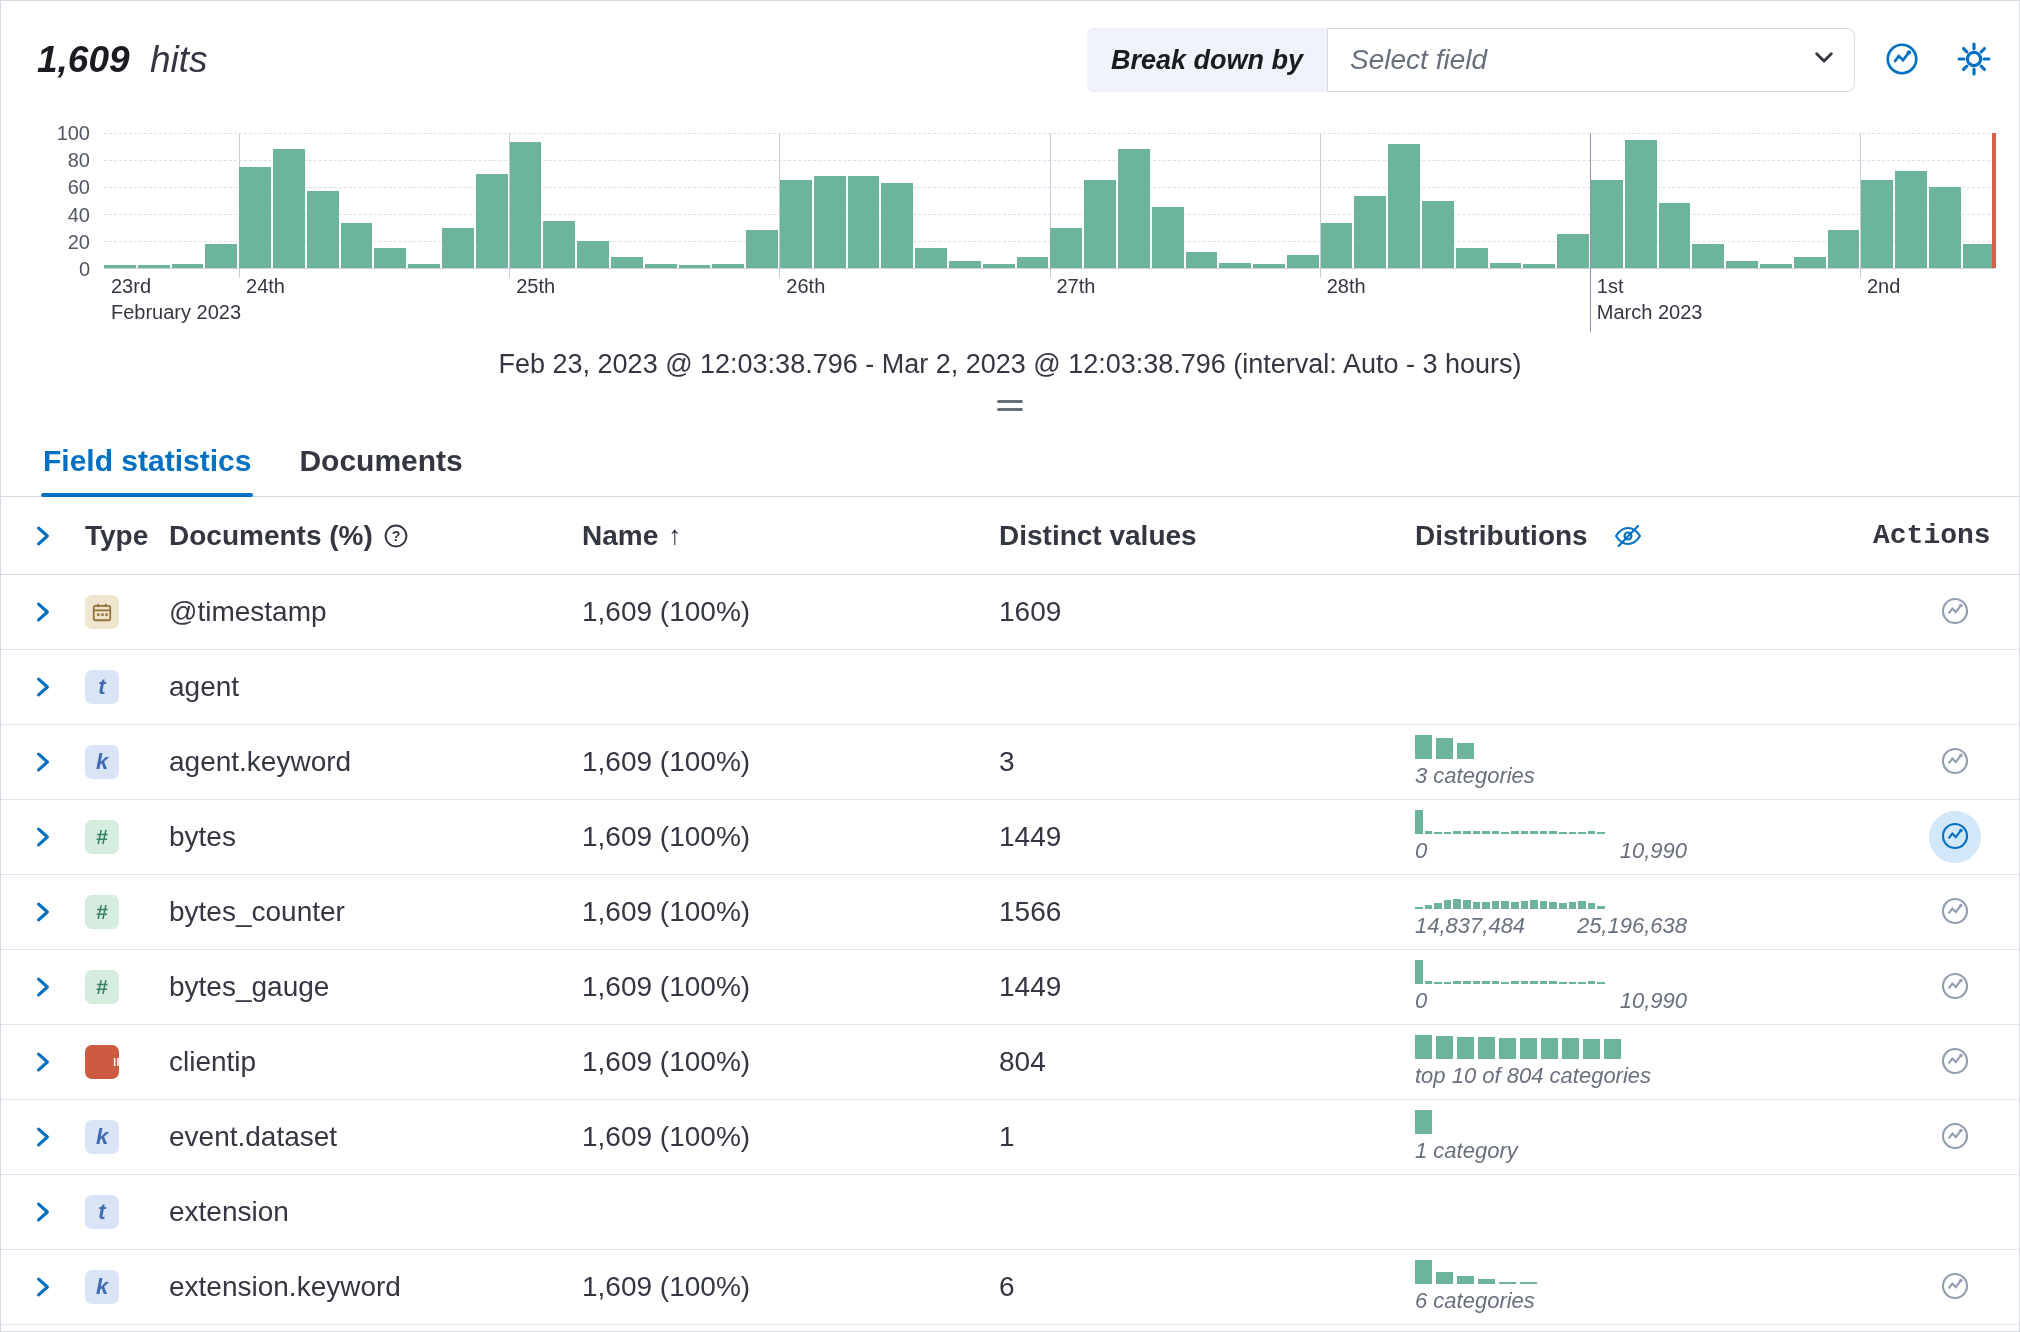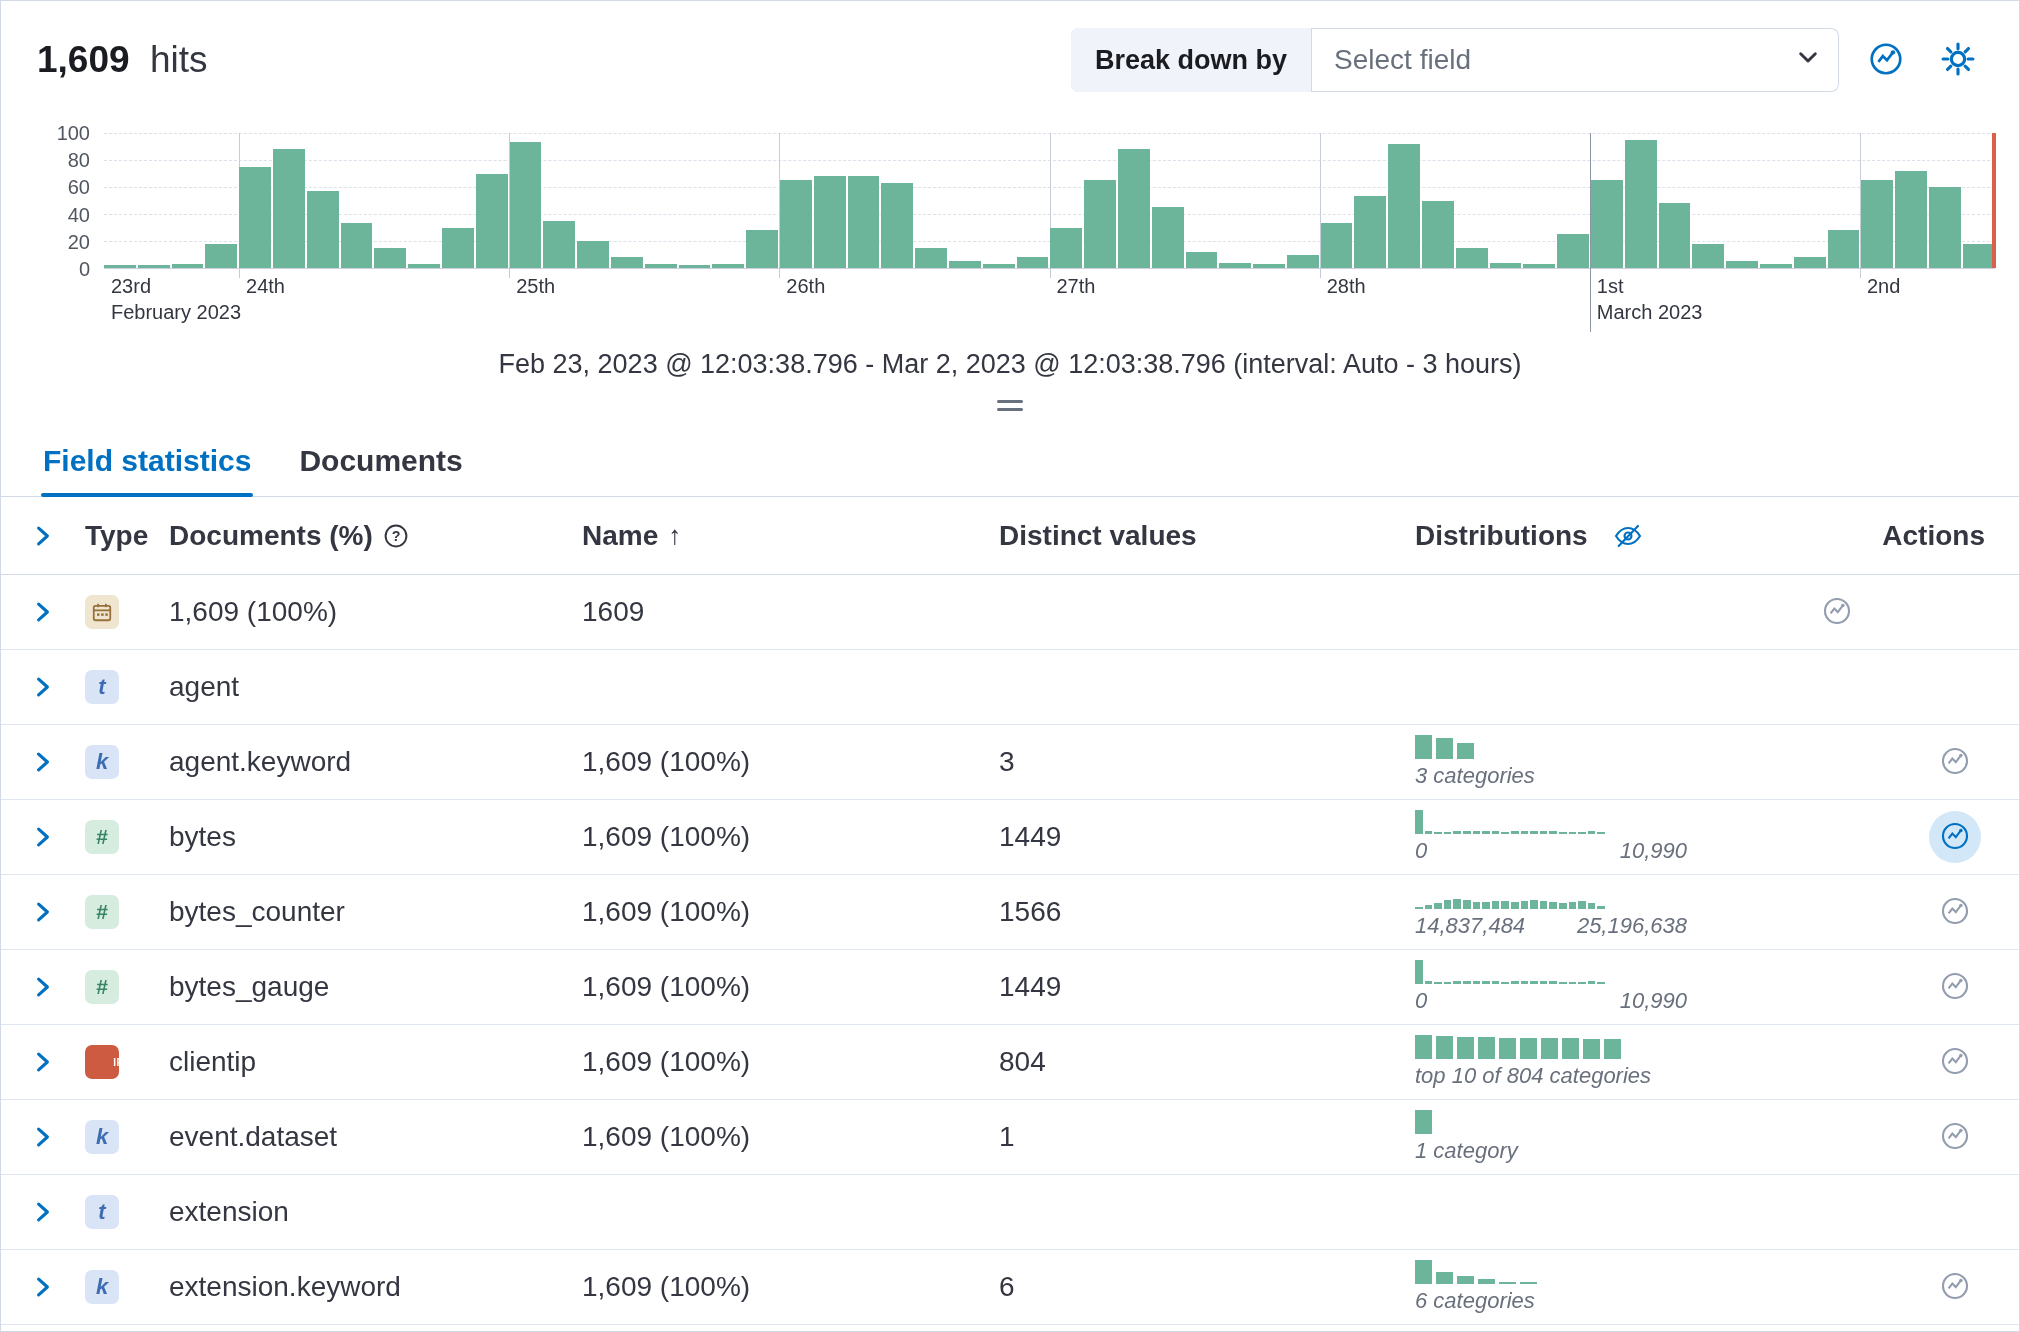--- a/index.html
+++ b/index.html
@@ -10,21 +10,21 @@
     background: #ffffff;
     overflow: hidden;
     border: 1px solid #d3dae6;
     position: relative;
   }
   button { font-family: inherit; background: none; border: none; cursor: pointer; color: inherit; }
 
   
   .top {
     display: flex; justify-content: space-between; align-items: center;
-    padding: 26px 36px 0 36px; height: 92px;
+    padding: 26px 20px 0 36px; height: 92px; font-style: italic;
   }
   .hits { font-size: 37px; }
   .hits .num { font-weight: 700; color: #1a1c21; }
   .hits .lbl { font-weight: 400; margin-left: 10px; }
   .controls { display: flex; align-items: center; gap: 22px; }
   .breakdown {
     display: flex; align-items: stretch; height: 64px; width: 768px;
     border-radius: 8px; box-shadow: inset 0 0 0 1px #d3dae6; background: #fff; overflow: hidden;
   }
   .breakdown .prepend {
@@ -71,21 +71,21 @@
     grid-template-columns: 56px 84px 413px 417px 416px 458px 1fr;
     align-items: center; padding: 0 28px;
   }
   .thead { height: 78px; border-bottom: 1px solid #d3dae6; font-weight: 700; font-size: 28px; }
   .trow { height: 75px; border-bottom: 1px solid #e0e6ef; font-size: 28px; }
   .hcell { display: flex; align-items: center; gap: 10px; }
   .chev { color: #0071c2; display: flex; align-items: center; }
   .sort-arrow { font-size: 26px; font-weight: 700; }
   .qicon { display: flex; align-items: center; }
   .eyeicon { color: #0071c2; display: flex; align-items: center; margin-left: 14px; }
-  .h-actions { text-align: right; padding-right: 6px; }
+  .h-actions { text-align: right; padding-right: 6px; font-family: Liberation Mono, monospace; }
 
   .tok {
     width: 34px; height: 34px; border-radius: 7px;
     display: flex; align-items: center; justify-content: center; font-weight: 700;
   }
   .tok-date    { background: #f0e6cf; color: #96713c; }
   .tok-text    { background: #d9e4f7; color: #3e6cb3; font-style: italic; font-size: 22px; }
   .tok-keyword { background: #d9e4f7; color: #3e6cb3; font-style: italic; font-size: 22px; }
   .tok-number  { background: #d5ecdf; color: #398467; font-size: 21px; }
   .tok-ip      { background: #cc5b41; color: #ffffff; font-size: 10px; letter-spacing: 0.5px; padding-left: 33px; }
@@ -323,20 +323,21 @@
             <rect x="2" y="3.5" width="12" height="10.5" rx="1.2" fill="none" stroke="currentColor" stroke-width="1.3"></rect>
             <line x1="2" y1="6.8" x2="14" y2="6.8" stroke="currentColor" stroke-width="1.3"></line>
             <line x1="5.2" y1="2" x2="5.2" y2="4.5" stroke="currentColor" stroke-width="1.3"></line>
             <line x1="10.8" y1="2" x2="10.8" y2="4.5" stroke="currentColor" stroke-width="1.3"></line>
             <rect x="4.4" y="9" width="1.8" height="1.8" fill="currentColor"></rect>
             <rect x="7.4" y="9" width="1.8" height="1.8" fill="currentColor"></rect>
             <rect x="10.4" y="9" width="1.8" height="1.8" fill="currentColor"></rect>
           </svg>
         </span>
       </div>
+      <div>@timestamp</div>
       <div>1,609 (100%)</div>
       <div>1609</div>
       <div></div>
       <div class="c-actions">
         <button class="action-btn">
           <span><svg viewBox="0 0 24 24" width="32" height="32">
               <circle cx="12" cy="12" r="9" fill="none" stroke="currentColor" stroke-width="1.6"></circle>
               <path d="M7.2 13.8 L10 10.2 L12.6 12.8 L16.4 7.8" fill="none" stroke="currentColor" stroke-width="1.6"></path>
               <circle cx="16.4" cy="7.8" r="1.3" fill="currentColor"></circle>
             </svg></span>

